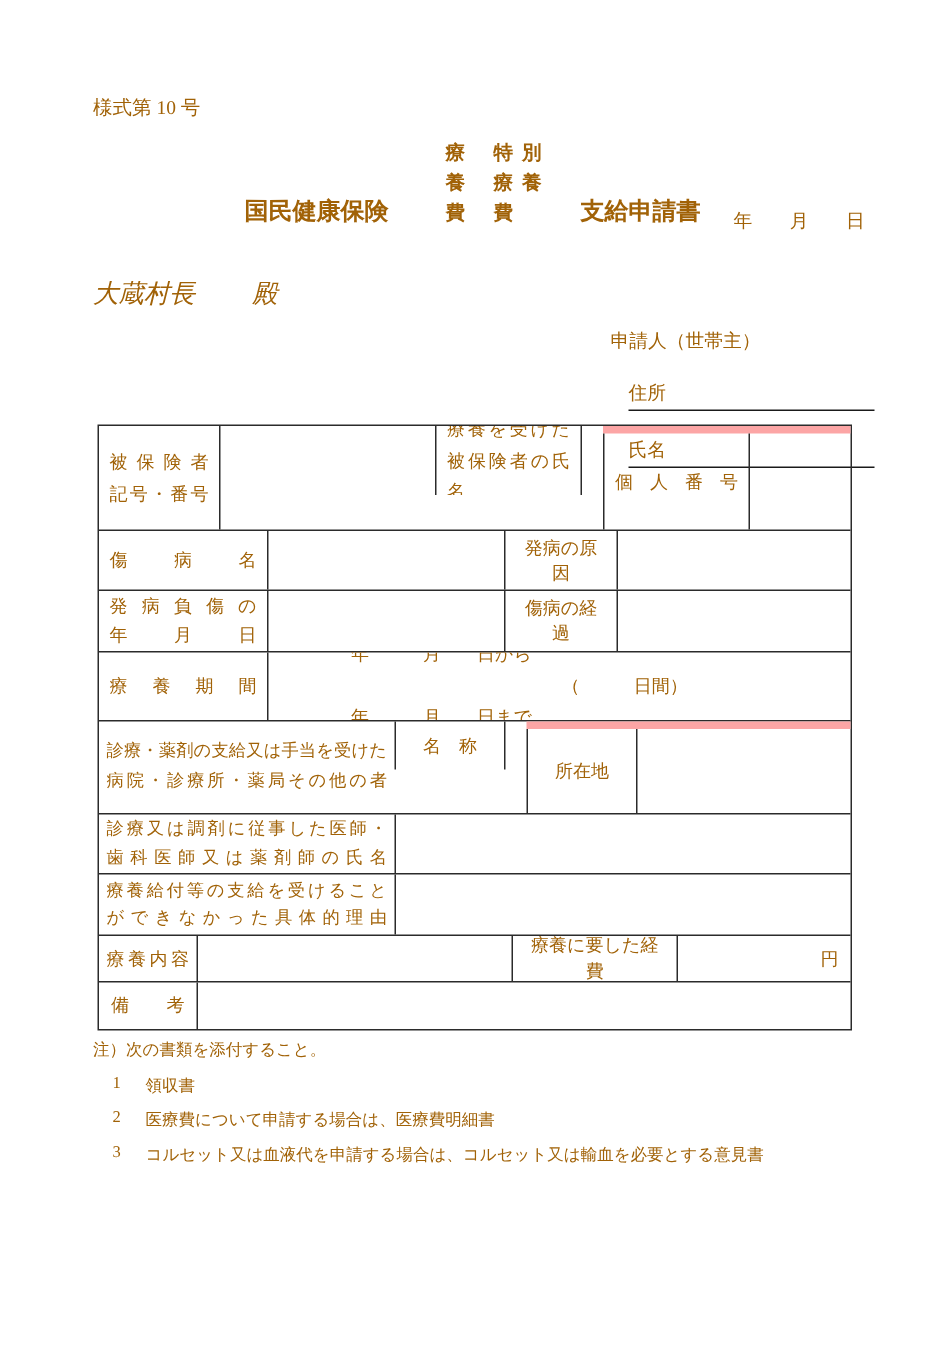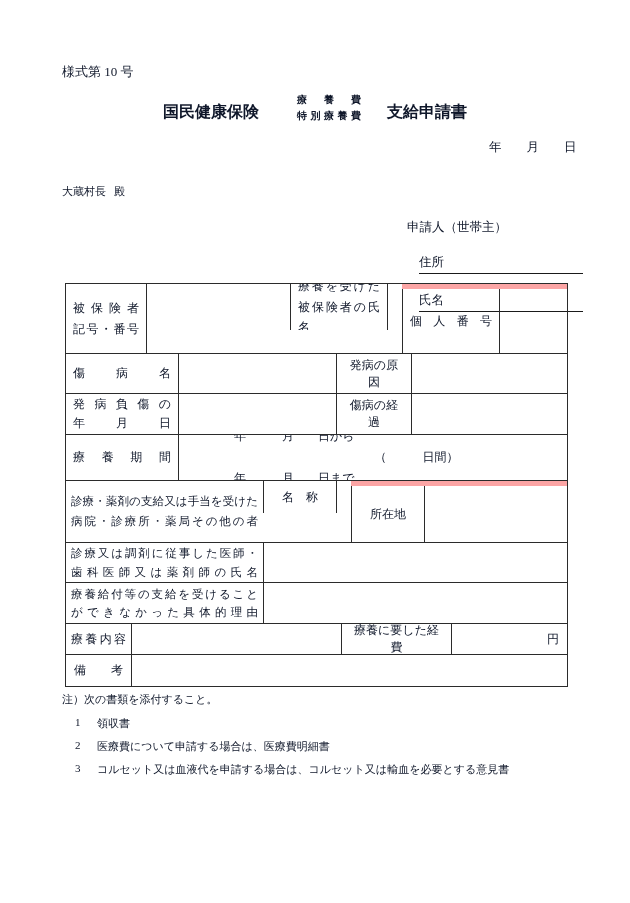--- a/index.html
+++ b/index.html
@@ -1,33 +1,33 @@
 <!DOCTYPE html>
 <html><head>
 <meta charset="utf-8">
 <style>
   html,body { margin:0; padding:0; background:#fff; }
   .page {
     position:relative; width:630px; height:903px; background:#ffffff;
-    font-family:"Liberation Serif","DejaVu Serif",serif; color:#0f172a;
+    font-family:"Liberation Serif","DejaVu Serif",serif; color:#a16207;
     overflow:hidden;
   }
   .abs { position:absolute; }
 
   
   .form-number { left:62px; top:63px; font-size:13px; }
   .title-row {
     left:0; right:0; top:92px; display:flex; justify-content:center;
     align-items:flex-end; gap:26px;
     font-family:"Liberation Sans","DejaVu Sans",sans-serif; font-weight:bold;
   }
-  .title-stack { display:flex; flex-direction:column; font-size:10px; line-height:1.55; width:64px;margin-left:12px; }
+  .title-stack { display:flex; font-size:13px; line-height:1.55; width:64px;margin-left:12px; }
   .title-stack .stk { text-align:justify; text-align-last:justify; }
   .date-line { left:489px; top:139px; font-size:12.5px; }
-  .addressee { left:62px; top:184px; font-size:11px; display:flex; gap:8px; }
+  .addressee { left:62px; top:184px; font-size:17px; display:flex; gap:38px;font-style:italic; }
 
   
   .applicant { left:407px; top:219px; font-size:12.5px; }
   .app-row { margin-left:12px; width:164px; border-bottom:1px solid #1a1a1a;
              padding:4px 0 2px 0;margin-top:14px; }
 
   
   .ftable {
     left:65px; top:283px; width:503px; border:1px solid #2b2b2b;
     display:flex; flex-direction:column; font-size:12px; box-sizing:border-box;

